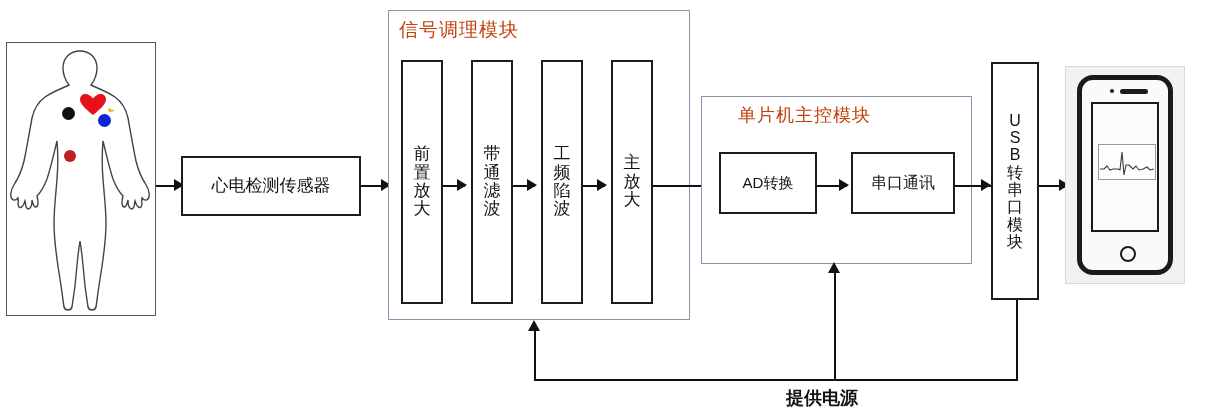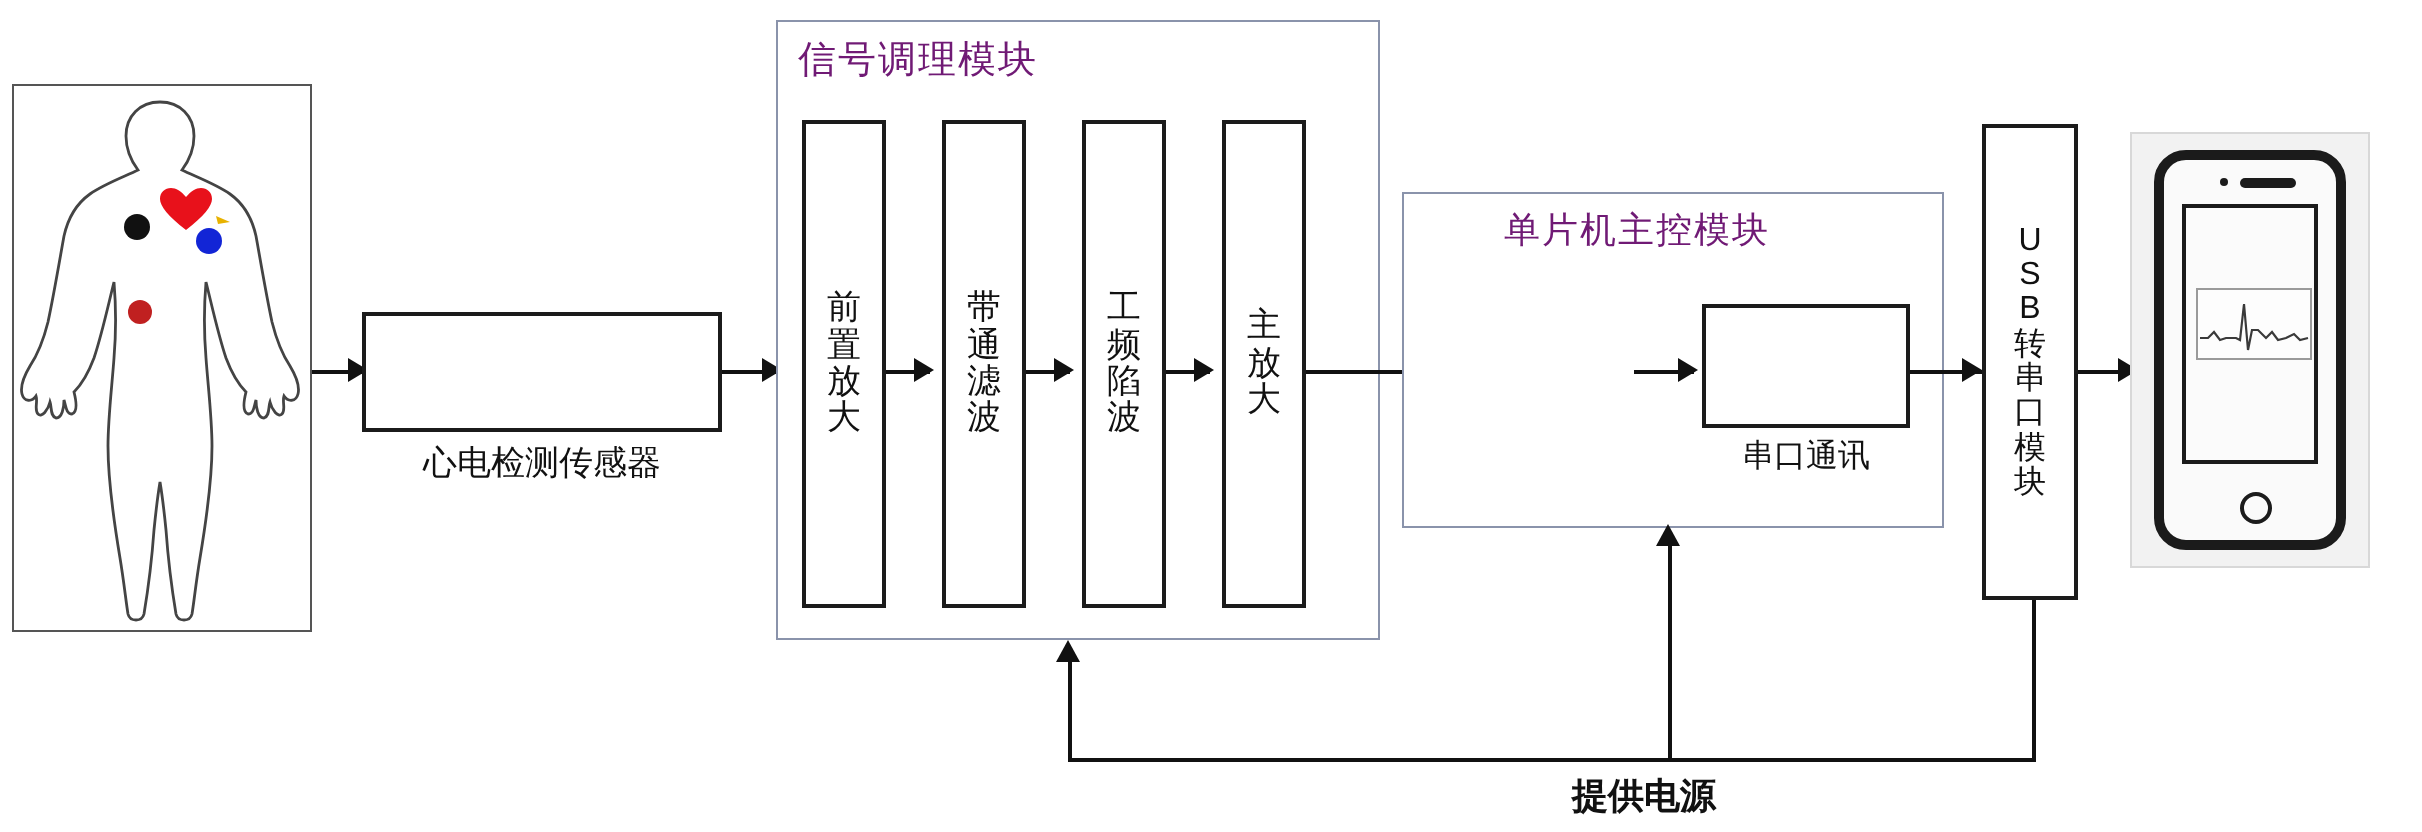--- a/index.html
+++ b/index.html
@@ -26,32 +26,31 @@
   .group{
     position:absolute;
     border:1.5px solid #8a93ab;
     background:#fff;
     box-sizing:border-box;
   }
   .group-title{
     position:absolute;
     font-size:19px;
     letter-spacing:1px;
-    color:#701a75;
+    color:#c2410c;
     white-space:nowrap;
   }
   .label-h{
     position:absolute;
     display:flex;
     align-items:center;
     justify-content:center;
     font-size:17px;
     line-height:1.15;
     white-space:nowrap;
-    margin-top:46px;
   }
   .vstack{
     position:absolute;
     display:flex;
     flex-direction:column;
     align-items:center;
     justify-content:center;
     font-size:17px;
     line-height:1.08;
   }
@@ -226,23 +225,26 @@
       <span>主</span>
       <span>放</span>
       <span>大</span>
     </div>
   </div>
 
   <div class="hline" style="left:653px;top:185px;width:64px;"></div>
   <div class="arrow-r" style="left:709px;top:179px;"></div>
 
   <div class="group" style="left:701px;top:96px;width:271px;height:168px;">
-    <div class="group-title" style="left:50px;top:6px;font-size:18px;text-align:center;">单片机主控模块</div>
-  </div>
-
+    <div class="group-title" style="left:36px;top:6px;font-size:18px;text-align:center;">单片机主控模块</div>
+  </div>
+
+  <div class="box" style="left:719px;top:152px;width:98px;height:62px;">
+    <div class="label-h" style="left:0;top:0;width:100%;height:100%;font-size:15px;">AD转换</div>
+  </div>
 
   <div class="hline" style="left:817px;top:185px;width:30px;"></div>
   <div class="arrow-r" style="left:839px;top:179px;"></div>
 
   <div class="box" style="left:851px;top:152px;width:104px;height:62px;">
     <div class="label-h" style="left:0;top:0;width:100%;height:100%;font-size:16px;">串口通讯</div>
   </div>
 
   <div class="hline" style="left:955px;top:185px;width:36px;"></div>
   <div class="arrow-r" style="left:981px;top:179px;"></div>

